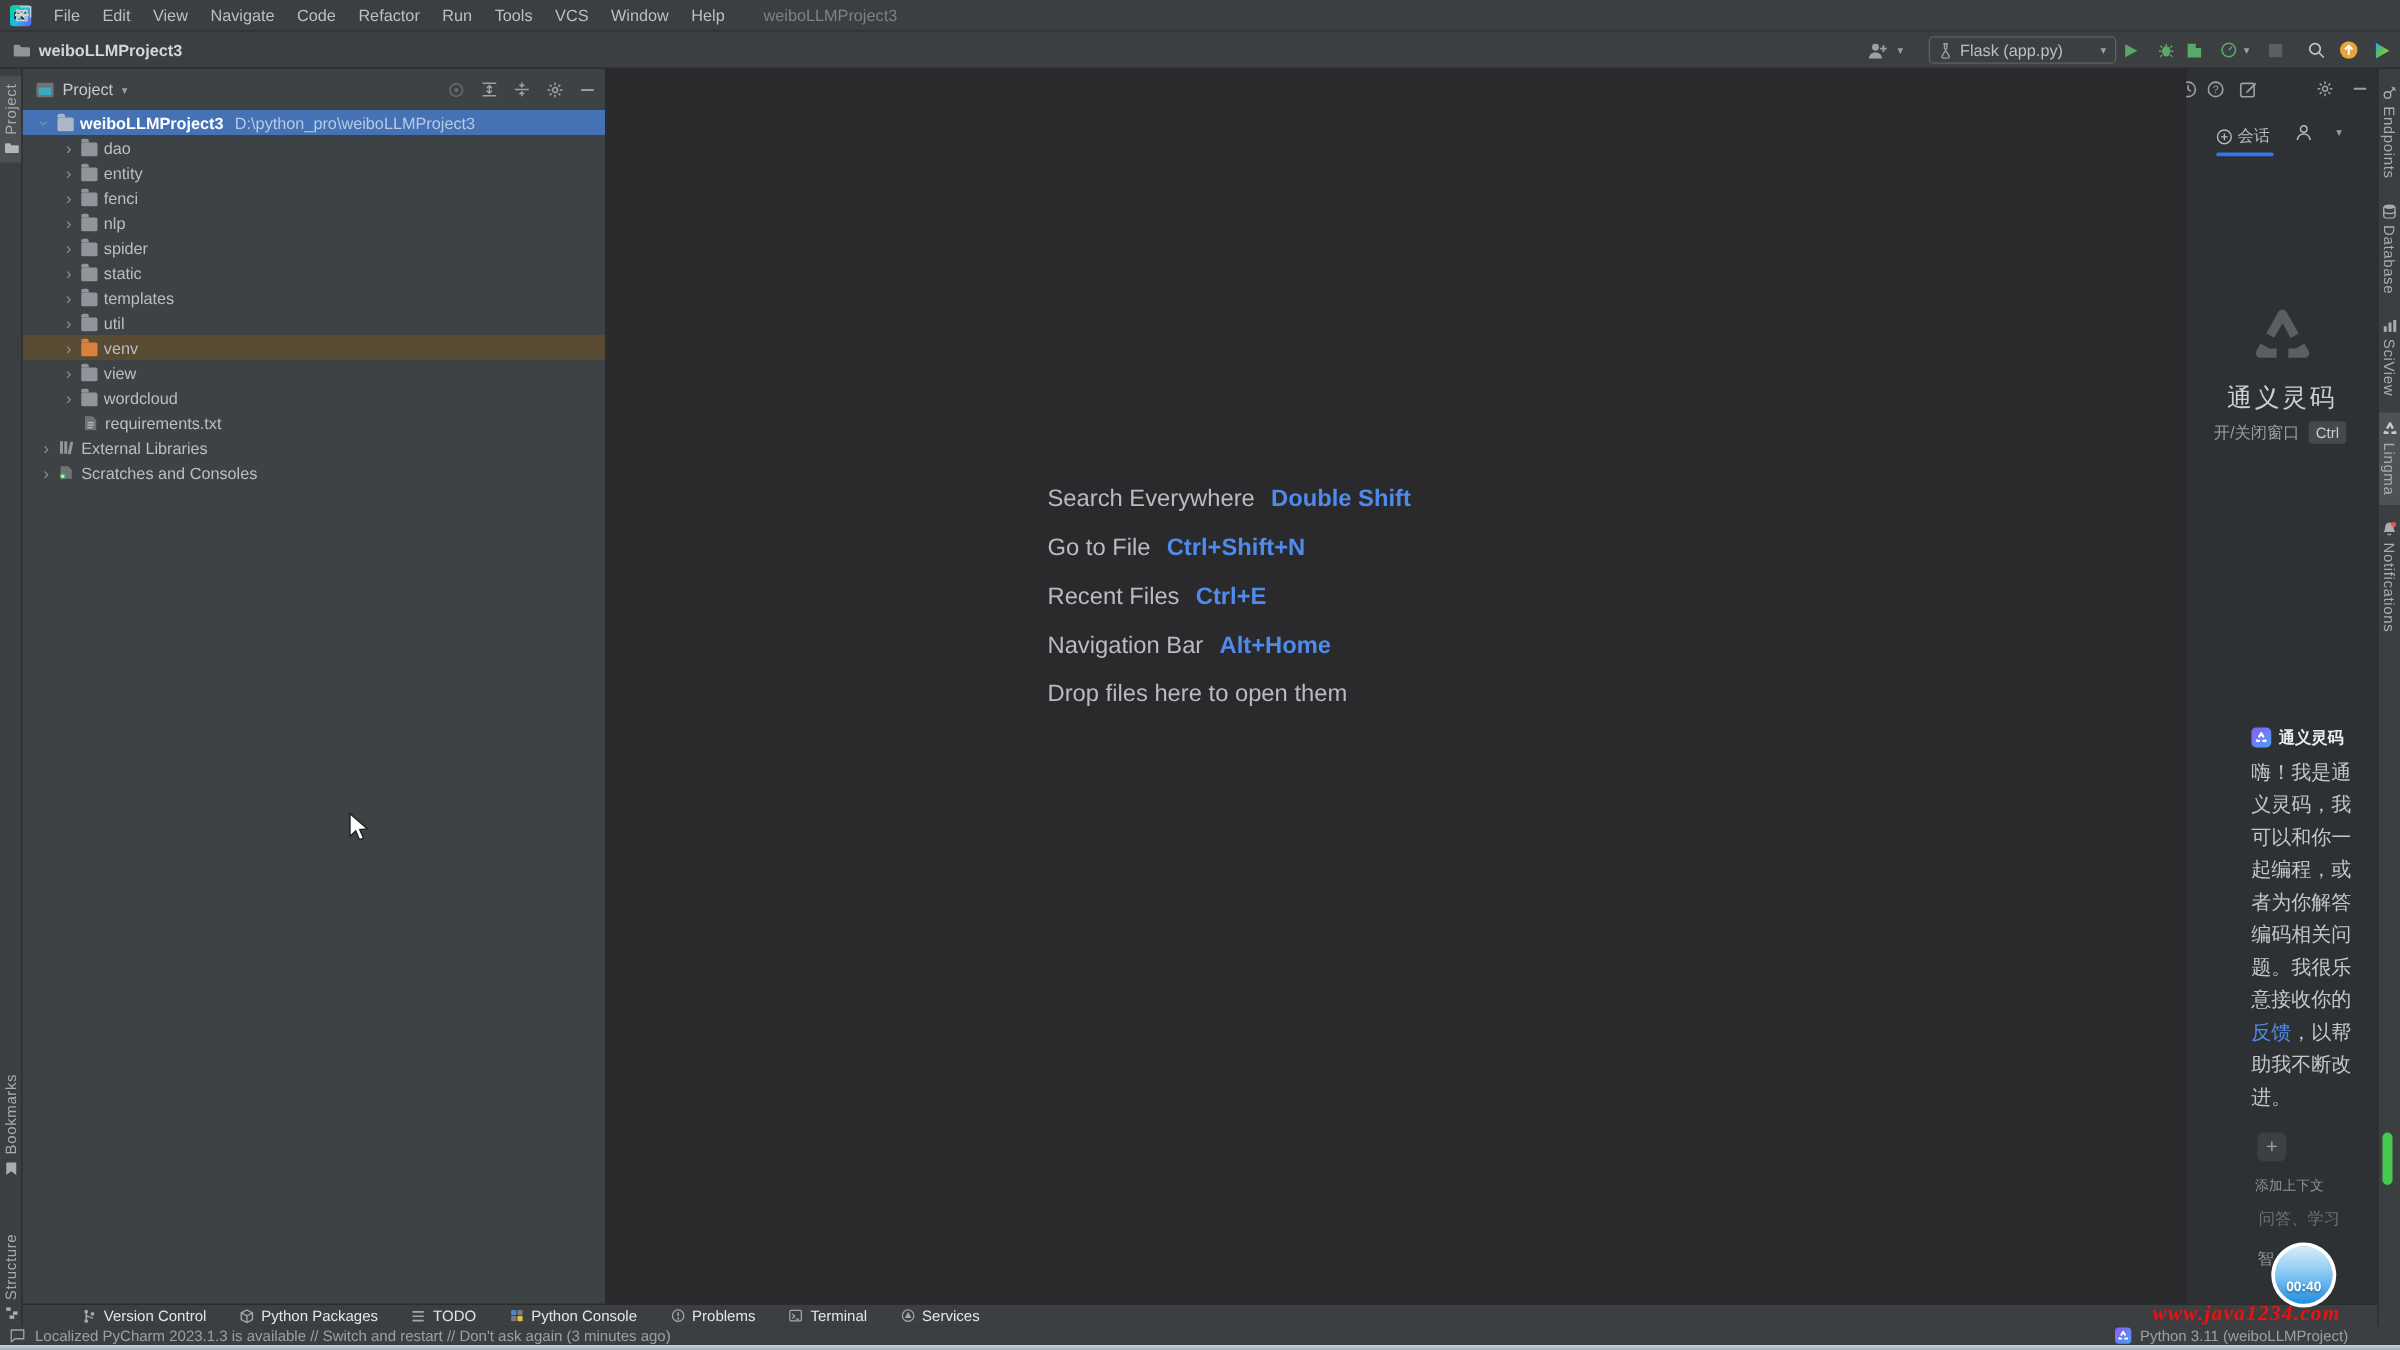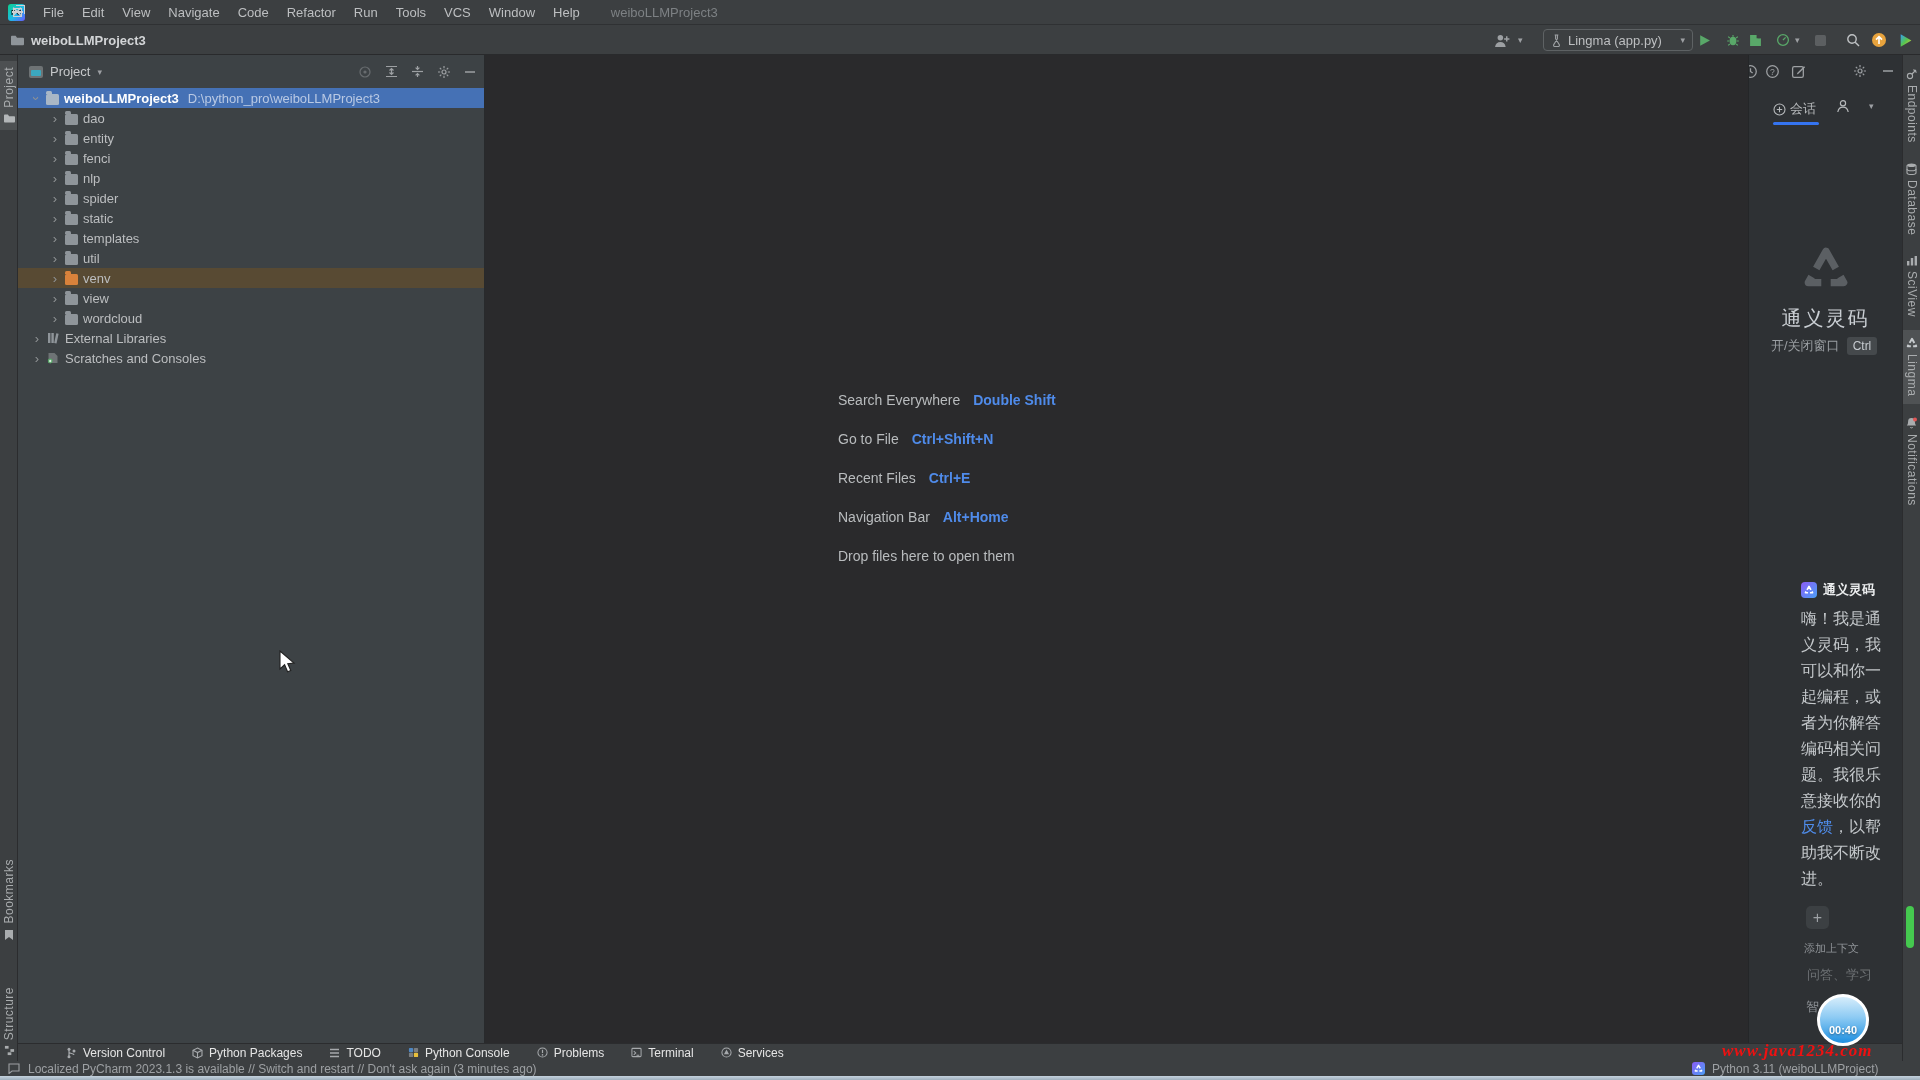--- a/index.html
+++ b/index.html
@@ -55,21 +55,21 @@
   .ind0{ padding-left:10px;} .ind1{ padding-left:29px;} .indf{ padding-left:46px;} .inds{ padding-left:11px;}
   .trow.sel{ background:#4571b5; color:#fff;}
   .trow.sel .name{ font-weight:bold;}
   .trow.sel .path{ color:#b9c9e4; margin-left:9px; font-weight:normal;}
   .trow.venvrow{ background:#584a33;}
   .folder{ width:13px; height:11px; position:relative; background:#8f959a; border-radius:1.5px; margin-top:2px;}
   .folder:before{ content:""; position:absolute; left:0; top:-2.5px; width:6px; height:3px; background:inherit; border-radius:1.5px 1.5px 0 0;}
   .folder.orange{ background:#d9823b;}
   
   .editor{ position:absolute; left:486px; top:55px; width:1262px; height:988px; background:#2a2a2c;}
-  .shortcuts{ position:absolute; left:838px; top:388px; font-size:14px; color:#b9bcbe;}
+  .shortcuts{ position:absolute; left:838px; top:388px; font-size:19px; color:#b9bcbe;}
   .shortcuts .srow{ height:24px; margin-bottom:15px; display:flex; align-items:center;}
   .skeys{ color:#4f8bea; font-weight:bold; margin-left:13px;}
   
   .rpanel{ position:absolute; left:1748px; top:55px; width:154px; height:988px;
     background:#2e3134; border-left:1px solid #242628; overflow:hidden; z-index:6;}
   .rp-icons{ position:absolute; left:0; top:7px; width:100%; height:20px; color:#9da0a3;}
   .rp-icons > span{ position:absolute; top:0; width:18px; height:18px; display:flex; align-items:center; justify-content:center;}
   .rp-tabrow{ position:absolute; left:0; top:40px; width:100%; height:30px; color:#b6b9bb;}
   .rp-tab{ position:absolute; left:24px; top:2px; display:flex; align-items:center; gap:4px; height:24px;}
   .rp-tab-underline{ position:absolute; left:24px; top:27px; width:46px; height:3px; background:#3574f0; border-radius:2px;}
@@ -164,21 +164,21 @@
           <path d="M12 3v5M9.5 5.5h5" stroke="#9da0a3" stroke-width="1.4"></path>
         </svg>
     </div>
     <div class="tbi caret" style="left:1518px">▾</div>
     <div class="runcombo">
       <span class="ic">
         <svg width="11" height="13" viewBox="0 0 12 14">
             <path d="M4 1h4M5 1v4l4 6.5a1.4 1.4 0 0 1-1.2 2.1H4.2A1.4 1.4 0 0 1 3 11.5L7 5V1" stroke="#9da0a3" stroke-width="1.2" fill="none"></path>
           </svg>
       </span>
-      <span style="flex:1">Lingma (app.py)</span>
+      <span style="flex:1">Flask (app.py)</span>
       <span class="caret">▾</span>
     </div>
     <div class="tbi" style="left:1698px">
       <svg width="13" height="13" viewBox="0 0 12 12">
           <path d="M2 1.2 11 6 2 10.8z" fill="#59a869"></path>
         </svg>
     </div>
     <div class="tbi" style="left:1726px">
       <svg width="14" height="14" viewBox="0 0 14 14">
           <ellipse cx="7" cy="8" rx="3.4" ry="4.2" fill="#59a869"></ellipse>
@@ -379,20 +379,29 @@
           </span>
           <span>view</span>
         </div>
       <div class="trow ind1">
           <span class="chev">›</span>
           <span class="ticon">
             <span class="folder"></span>
           </span>
           <span>wordcloud</span>
         </div>
+      <div class="trow indf">
+        <span class="ticon">
+          <svg width="11" height="13" viewBox="0 0 11 13">
+              <path d="M1 1h6l3 3v8H1z" fill="#6e7375"></path>
+              <path d="M3 6h5M3 8h5M3 10h4" stroke="#b9bcbe" stroke-width="1"></path>
+            </svg>
+        </span>
+        <span>requirements.txt</span>
+      </div>
       <div class="trow inds">
         <span class="chev">›</span>
         <span class="ticon">
           <svg width="12" height="12" viewBox="0 0 12 12">
               <rect x="1" y="1" width="2.4" height="10" fill="#8f959a"></rect>
               <rect x="4.4" y="1" width="2.4" height="10" fill="#8f959a"></rect>
               <rect x="8.2" y="1.4" width="2.4" height="10" transform="rotate(12 9.4 6.4)" fill="#8f959a"></rect>
             </svg>
         </span>
         <span>External Libraries</span>

